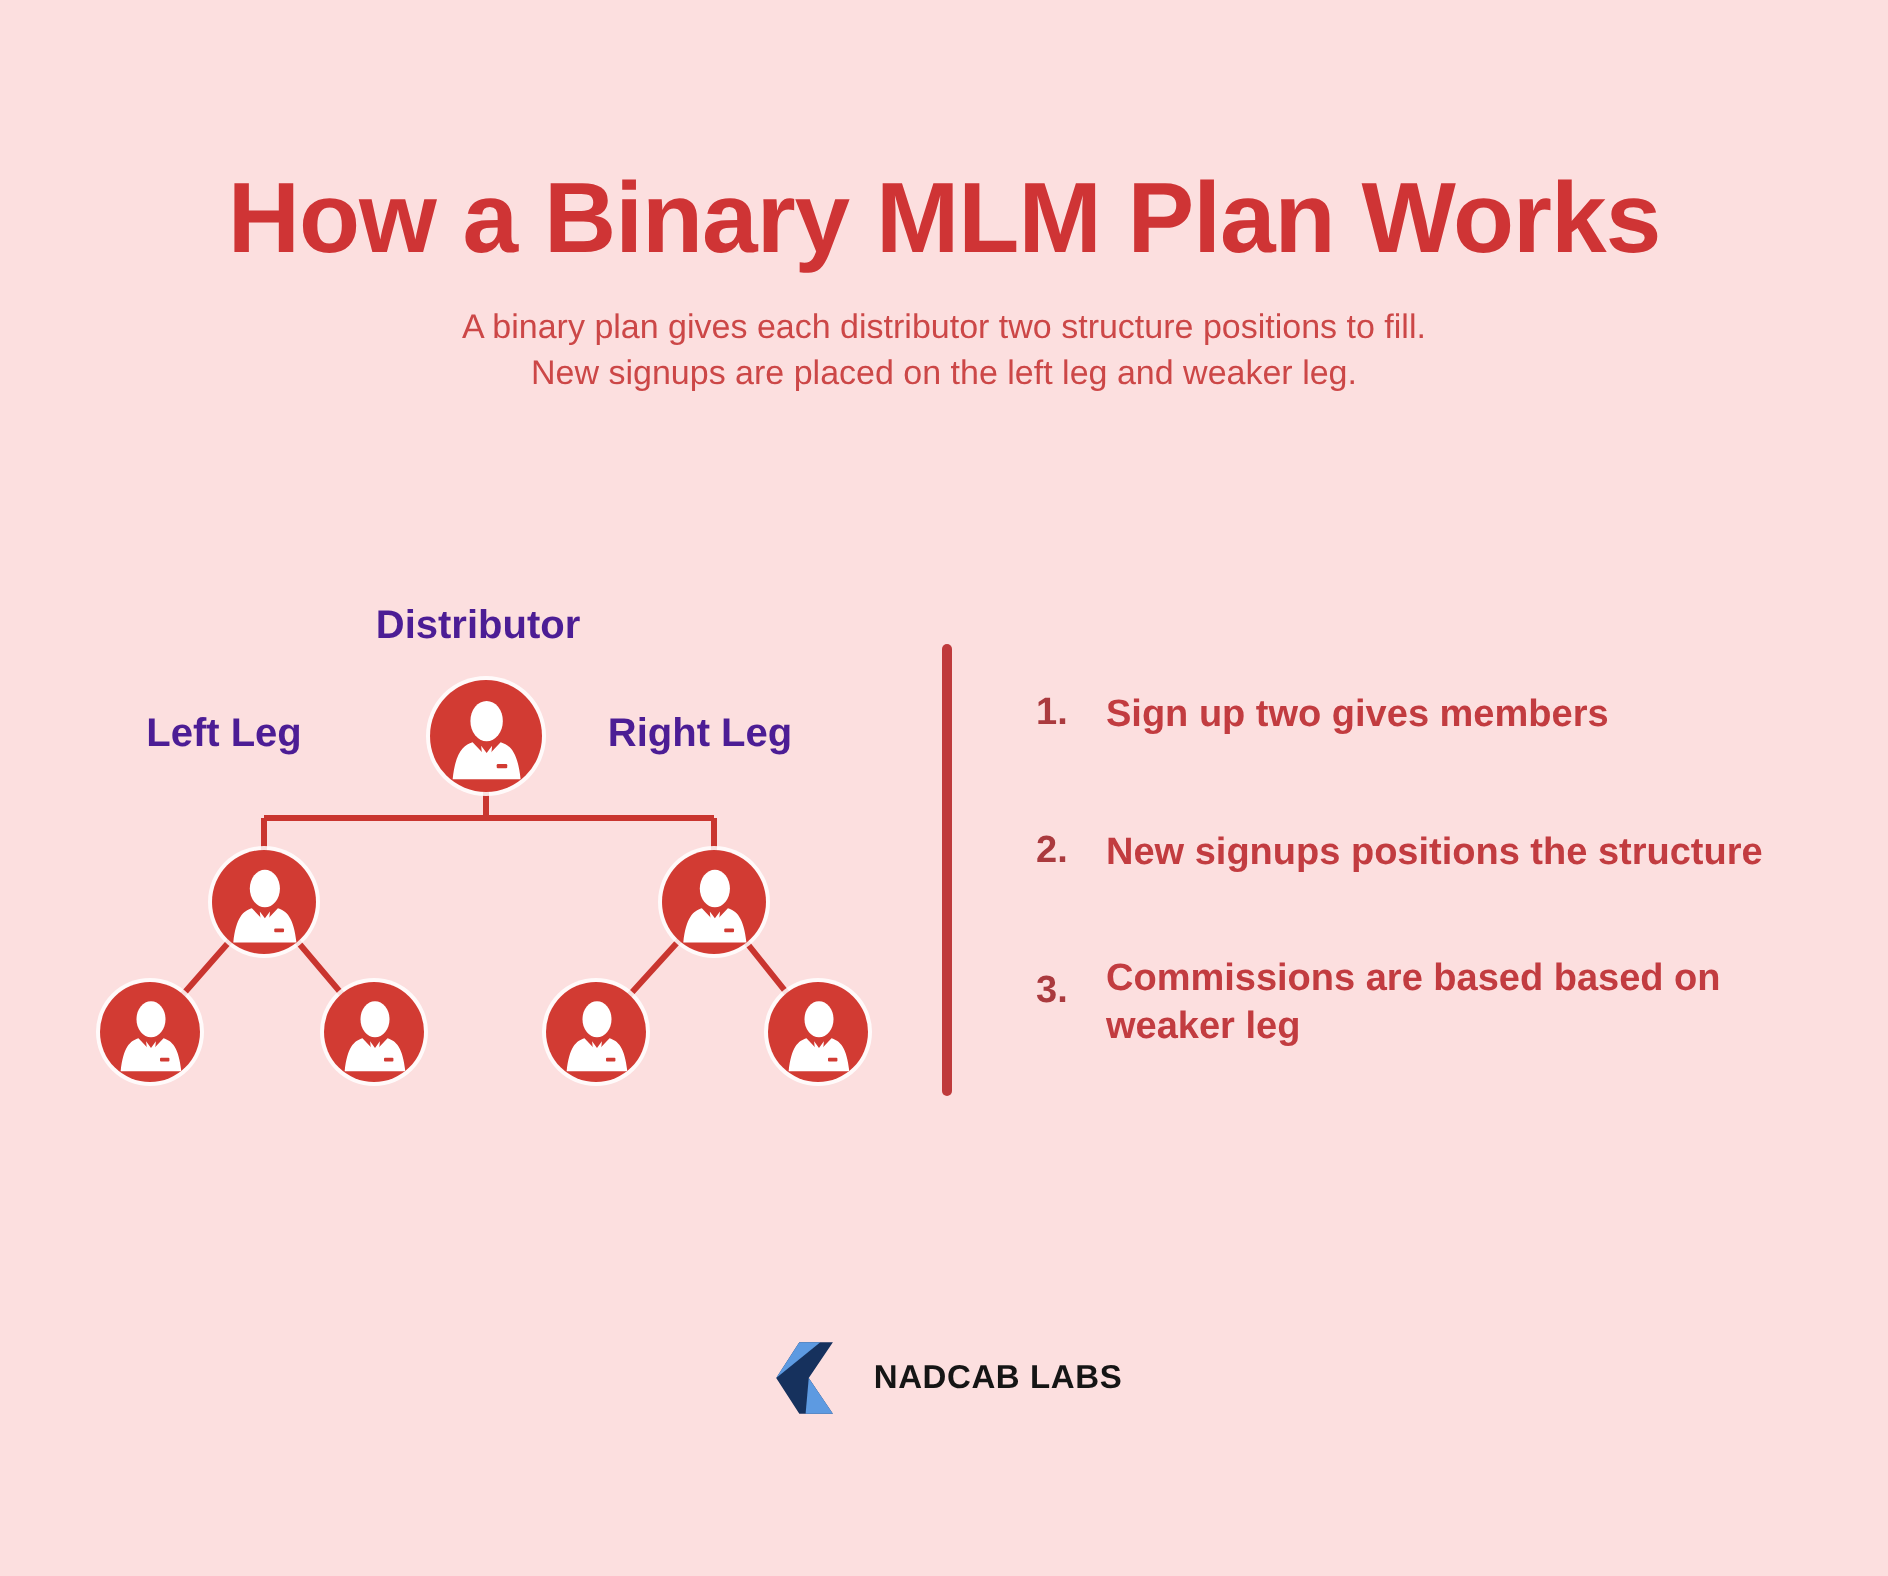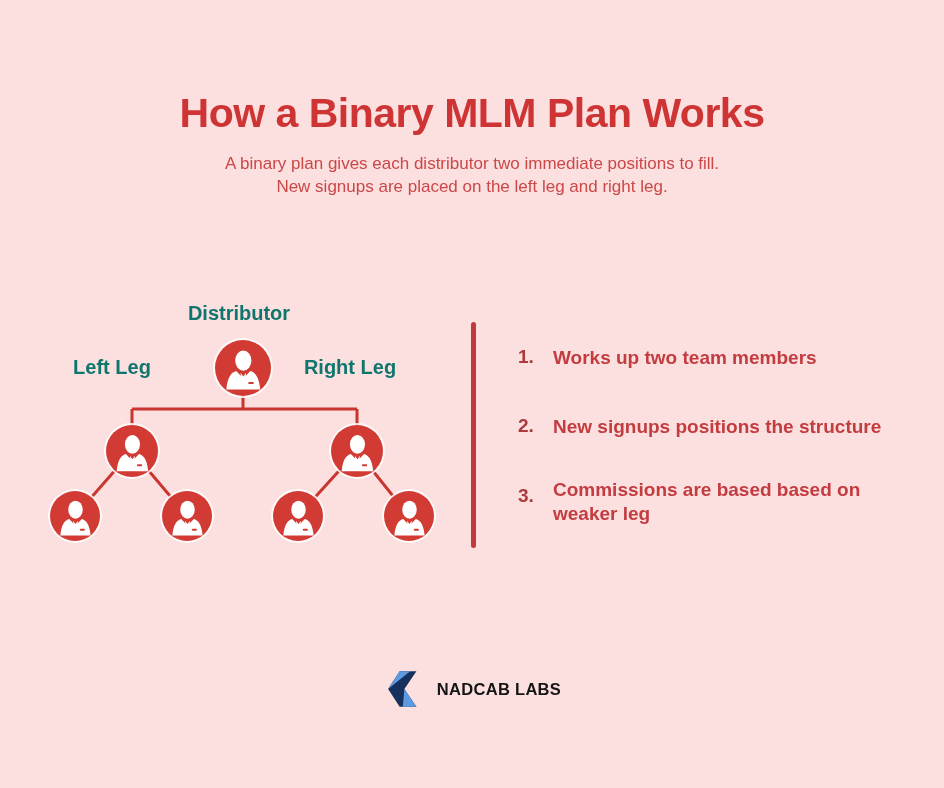--- a/index.html
+++ b/index.html
@@ -10,23 +10,23 @@
     width: 944px;
     height: 788px;
     background: #fcdfdf;
     overflow: hidden;
   }
 
   
   .title {
     position: absolute;
     left: 0; right: 0; top: 74px;
-    margin: 16px;
+    margin: 6px;
     text-align: center;
-    font-size: 41px;
+    font-size: 50px;
     font-weight: 700;
     color: #cf3435;
     letter-spacing: -0.5px;
   }
   .subtitle {
     position: absolute;
     left: 0; right: 0;
     margin: 0;
     text-align: center;
     font-size: 17px;
@@ -42,21 +42,21 @@
     left: 0; top: 0;
     width: 944px; height: 788px;
     z-index: 1;
     pointer-events: none;
   }
   .label {
     position: absolute;
     transform: translateX(-50%);
     font-size: 20px;
     font-weight: 700;
-    color: #0f766e;
+    color: #4c1d95;
     white-space: nowrap;
     z-index: 3;
   }
   .lbl-root  { left: 239px; top: 302px; }
   .lbl-left  { left: 112px; top: 356px; }
   .lbl-right { left: 350px; top: 356px; }
 
   .node {
     position: absolute;
     border-radius: 50%;
@@ -147,22 +147,22 @@
     <ellipse cx="24" cy="16" rx="7.4" ry="9.2" fill="#ffffff"></ellipse>
     <path d="M8.5 42.5 C9.8 30 13.4 26.9 17.6 25.6 L24 32.4 L30.4 25.6 C34.6 26.9 38.2 30 39.5 42.5 Z" fill="#ffffff"></path>
     <path d="M21.5 27.2 L24 30.6 L26.5 27.2 L25.3 39.6 L24 41 L22.7 39.6 Z" fill="#ffffff"></path>
     <rect x="28.6" y="35.6" width="4.8" height="1.9" rx="0.5" fill="#d23b33"></rect>
   </symbol>
 </svg>
 
 <div class="canvas">
 
   <h1 class="title">How a Binary MLM Plan Works</h1>
-  <p class="subtitle s1">A binary plan gives each distributor two immediate positions to fill.</p>
-  <p class="subtitle s2">New signups are placed on the left leg and right leg.</p>
+  <p class="subtitle s1">A binary plan gives each distributor two structure positions to fill.</p>
+  <p class="subtitle s2">New signups are placed on the left leg and weaker leg.</p>
 
   <svg class="connectors" viewBox="0 0 944 788">
     <path d="M243 369 V409 M132 409 H357 M132 409 V451 M357 409 V451 M132 451 L75 516 M132 451 L187 516 M357 451 L298 516 M357 451 L409 516" stroke="#c9352f" stroke-width="3" fill="none"></path>
   </svg>
 
   <div class="label lbl-root">Distributor</div>
   <div class="label lbl-left">Left Leg</div>
   <div class="label lbl-right">Right Leg</div>
 
   <div class="node root">
@@ -199,21 +199,21 @@
     <svg class="person">
         <use href="#person-icon"></use>
       </svg>
   </div>
 
   <div class="divider"></div>
 
   <ol class="steps">
     <li class="step step-1">
       <span class="num">1.</span>
-      <span class="txt">Works up two team members</span>
+      <span class="txt">Sign up two gives members</span>
     </li>
     <li class="step step-2">
       <span class="num">2.</span>
       <span class="txt">New signups positions the structure</span>
     </li>
     <li class="step step-3">
       <span class="num">3.</span>
       <span class="txt">Commissions are based based on weaker leg</span>
     </li>
   </ol>

